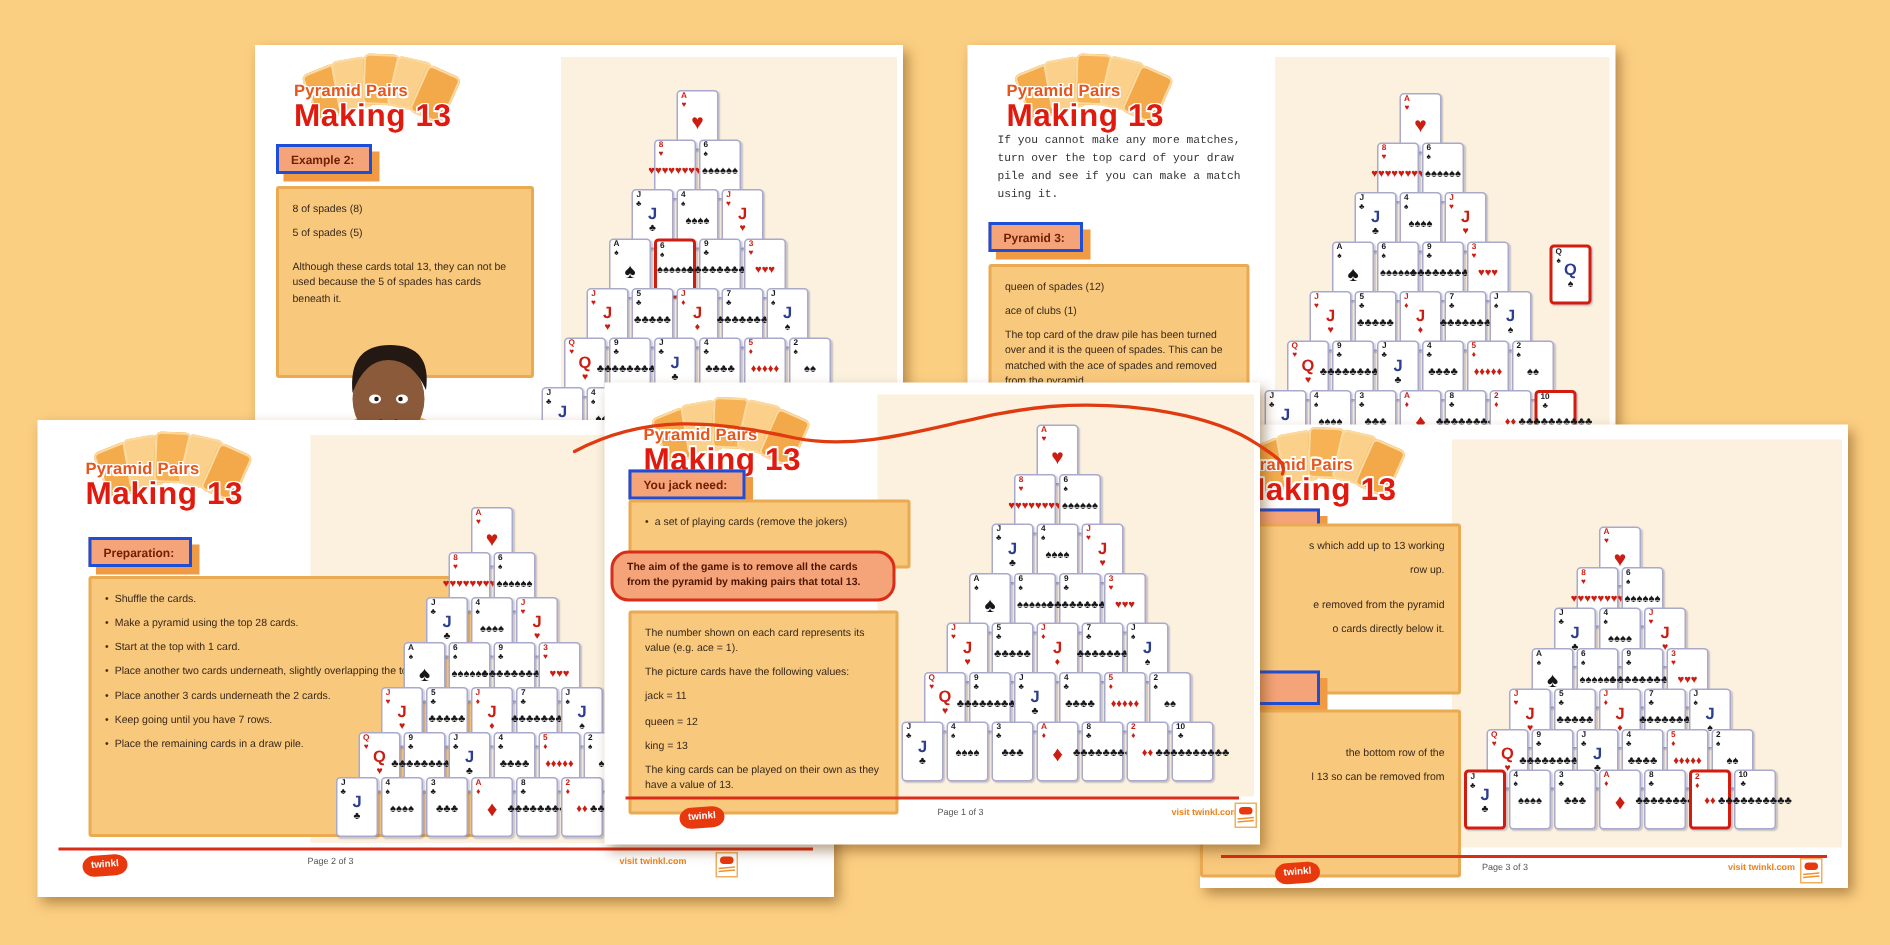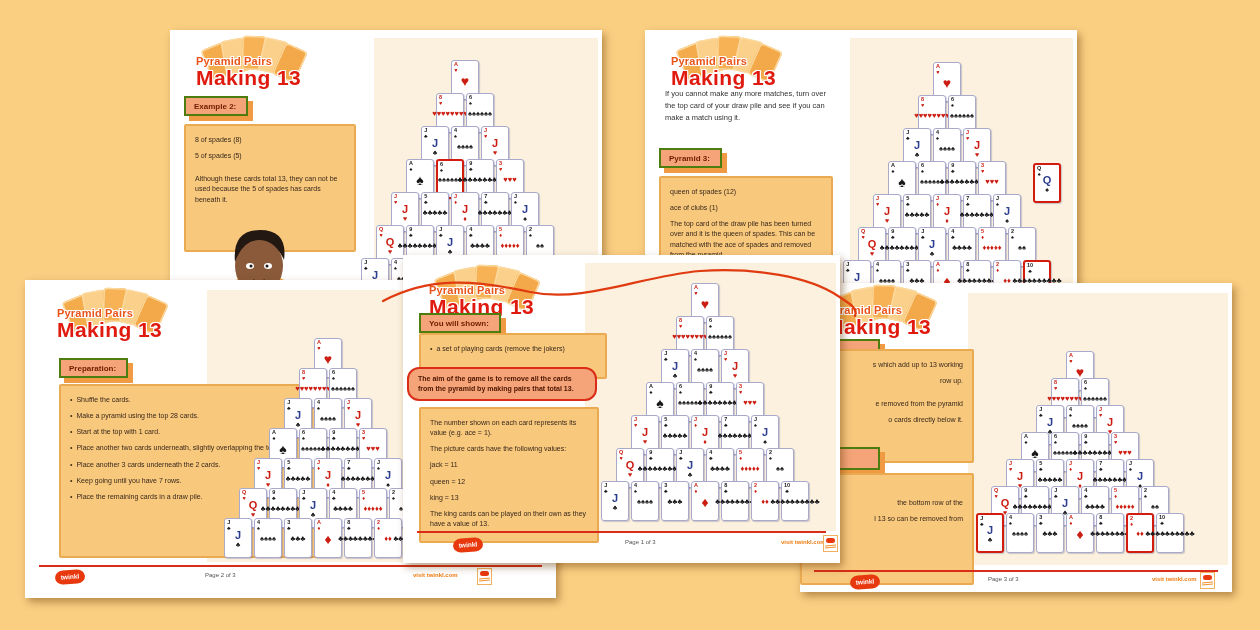--- a/index.html
+++ b/index.html
@@ -25,21 +25,21 @@
   .fan i:nth-child(1){left:0;top:9px;transform:rotate(-22deg);background:#f3ab4c;}
   .fan i:nth-child(2){left:17px;top:3px;transform:rotate(-10deg);background:#fbd08a;}
   .fan i:nth-child(3){left:36px;top:0;transform:rotate(2deg);background:#f6b254;}
   .fan i:nth-child(4){left:55px;top:3px;transform:rotate(13deg);background:#fbd08a;}
   .fan i:nth-child(5){left:72px;top:10px;transform:rotate(24deg);background:#f3a94a;}
   .w8{text-shadow:1px 0 #fff,-1px 0 #fff,0 1px #fff,0 -1px #fff,1px 1px #fff,-1px -1px #fff,1px -1px #fff,-1px 1px #fff;}
   .series{position:absolute;left:0;top:15px;font-size:11px;font-weight:bold;color:#e8541a;letter-spacing:.2px;}
   .bigtitle{position:absolute;left:0;top:26px;font-size:21px;font-weight:bold;color:#e01a0e;letter-spacing:.4px;}
 
   
-  .hbox{position:absolute;background:#f4a478;border:2px solid #4d7c0f;box-shadow:5px 5px 0 #f09a44;
+  .hbox{position:absolute;background:#f4a478;border:2px solid #1d4ed8;box-shadow:5px 5px 0 #f09a44;
         font-weight:bold;font-size:8px;color:#701d00;padding:4px 10px 3px 8px;min-width:20px;min-height:8px;}
   .obox{position:absolute;background:#f8c87d;border:2px solid #eaaa52;border-radius:2px;
         font-size:7px;color:#38281a;padding:9px 9px;line-height:1.45;}
   .obox p{margin:0 0 6px;}
   .obox p:empty{height:7px;margin:0;}
   .bullets p{padding-left:9px;text-indent:-9px;}
   .bullets p::before{content:"•";margin-right:4px;color:#46320a;}
   .aim{position:absolute;background:#f4a478;border:2px solid #d92d1a;border-radius:12px;
        font-size:7px;color:#4d1500;padding:5px 9px;line-height:1.45;font-weight:bold;}
   .intro{position:absolute;font-size:7.5px;color:#333;line-height:1.6;}
@@ -254,21 +254,21 @@
     <div class="fan">
         <i></i>
         <i></i>
         <i></i>
         <i></i>
         <i></i>
       </div>
     <div class="series w8">Pyramid Pairs</div>
     <div class="bigtitle w8">Making 13</div>
   </div>
-  <div class="intro" style="left:20px;top:58px;width:168px;">If you cannot make any more matches, turn over the top card of your draw pile and see if you can make a match using it.</div>
+  <div class="intro" style="left:20px;top:58px;width:168px;font-family:Liberation Mono, monospace;">If you cannot make any more matches, turn over the top card of your draw pile and see if you can make a match using it.</div>
   <div class="hbox" style="left:14px;top:118px;">Pyramid 3:</div>
   <div class="obox" style="left:14px;top:146px;width:152px;height:158px;">
       <p>queen of spades (12)</p>
       <p>ace of clubs (1)</p>
       <p>The top card of the draw pile has been turned over and it is the queen of spades. This can be matched with the ace of spades and removed from the pyramid.</p>
       <p>If you can't remove a pair, place the card at the bottom of the draw pile and turn over the</p>
     </div>
   <div class="pyramid" style="left: 198px; top: 32px; width: 208px; height: 238px;">
       <div class="card" style="left: 90px; top: 0px;">
         <div class="corner red">A<br>♥</div>
@@ -773,21 +773,21 @@
     <div class="fan">
         <i></i>
         <i></i>
         <i></i>
         <i></i>
         <i></i>
       </div>
     <div class="series w8">Pyramid Pairs</div>
     <div class="bigtitle w8">Making 13</div>
   </div>
-  <div class="hbox" style="left:16px;top:58px;">You will shown:</div>
+  <div class="hbox" style="left:16px;top:58px;">You jack need:</div>
   <div class="obox bullets" style="left:16px;top:78px;width:166px;height:24px;">
       <p>a set of playing cards (remove the jokers)</p>
     </div>
   <div class="aim" style="left:4px;top:112px;width:168px;">The aim of the game is to remove all the cards from the pyramid by making pairs that total 13.</div>
   <div class="obox" style="left:16px;top:152px;width:158px;height:114px;">
       <p>The number shown on each card represents its value (e.g. ace = 1).</p>
       <p>The picture cards have the following values:</p>
       <p>jack = 11</p>
       <p>queen = 12</p>
       <p>king = 13</p>

